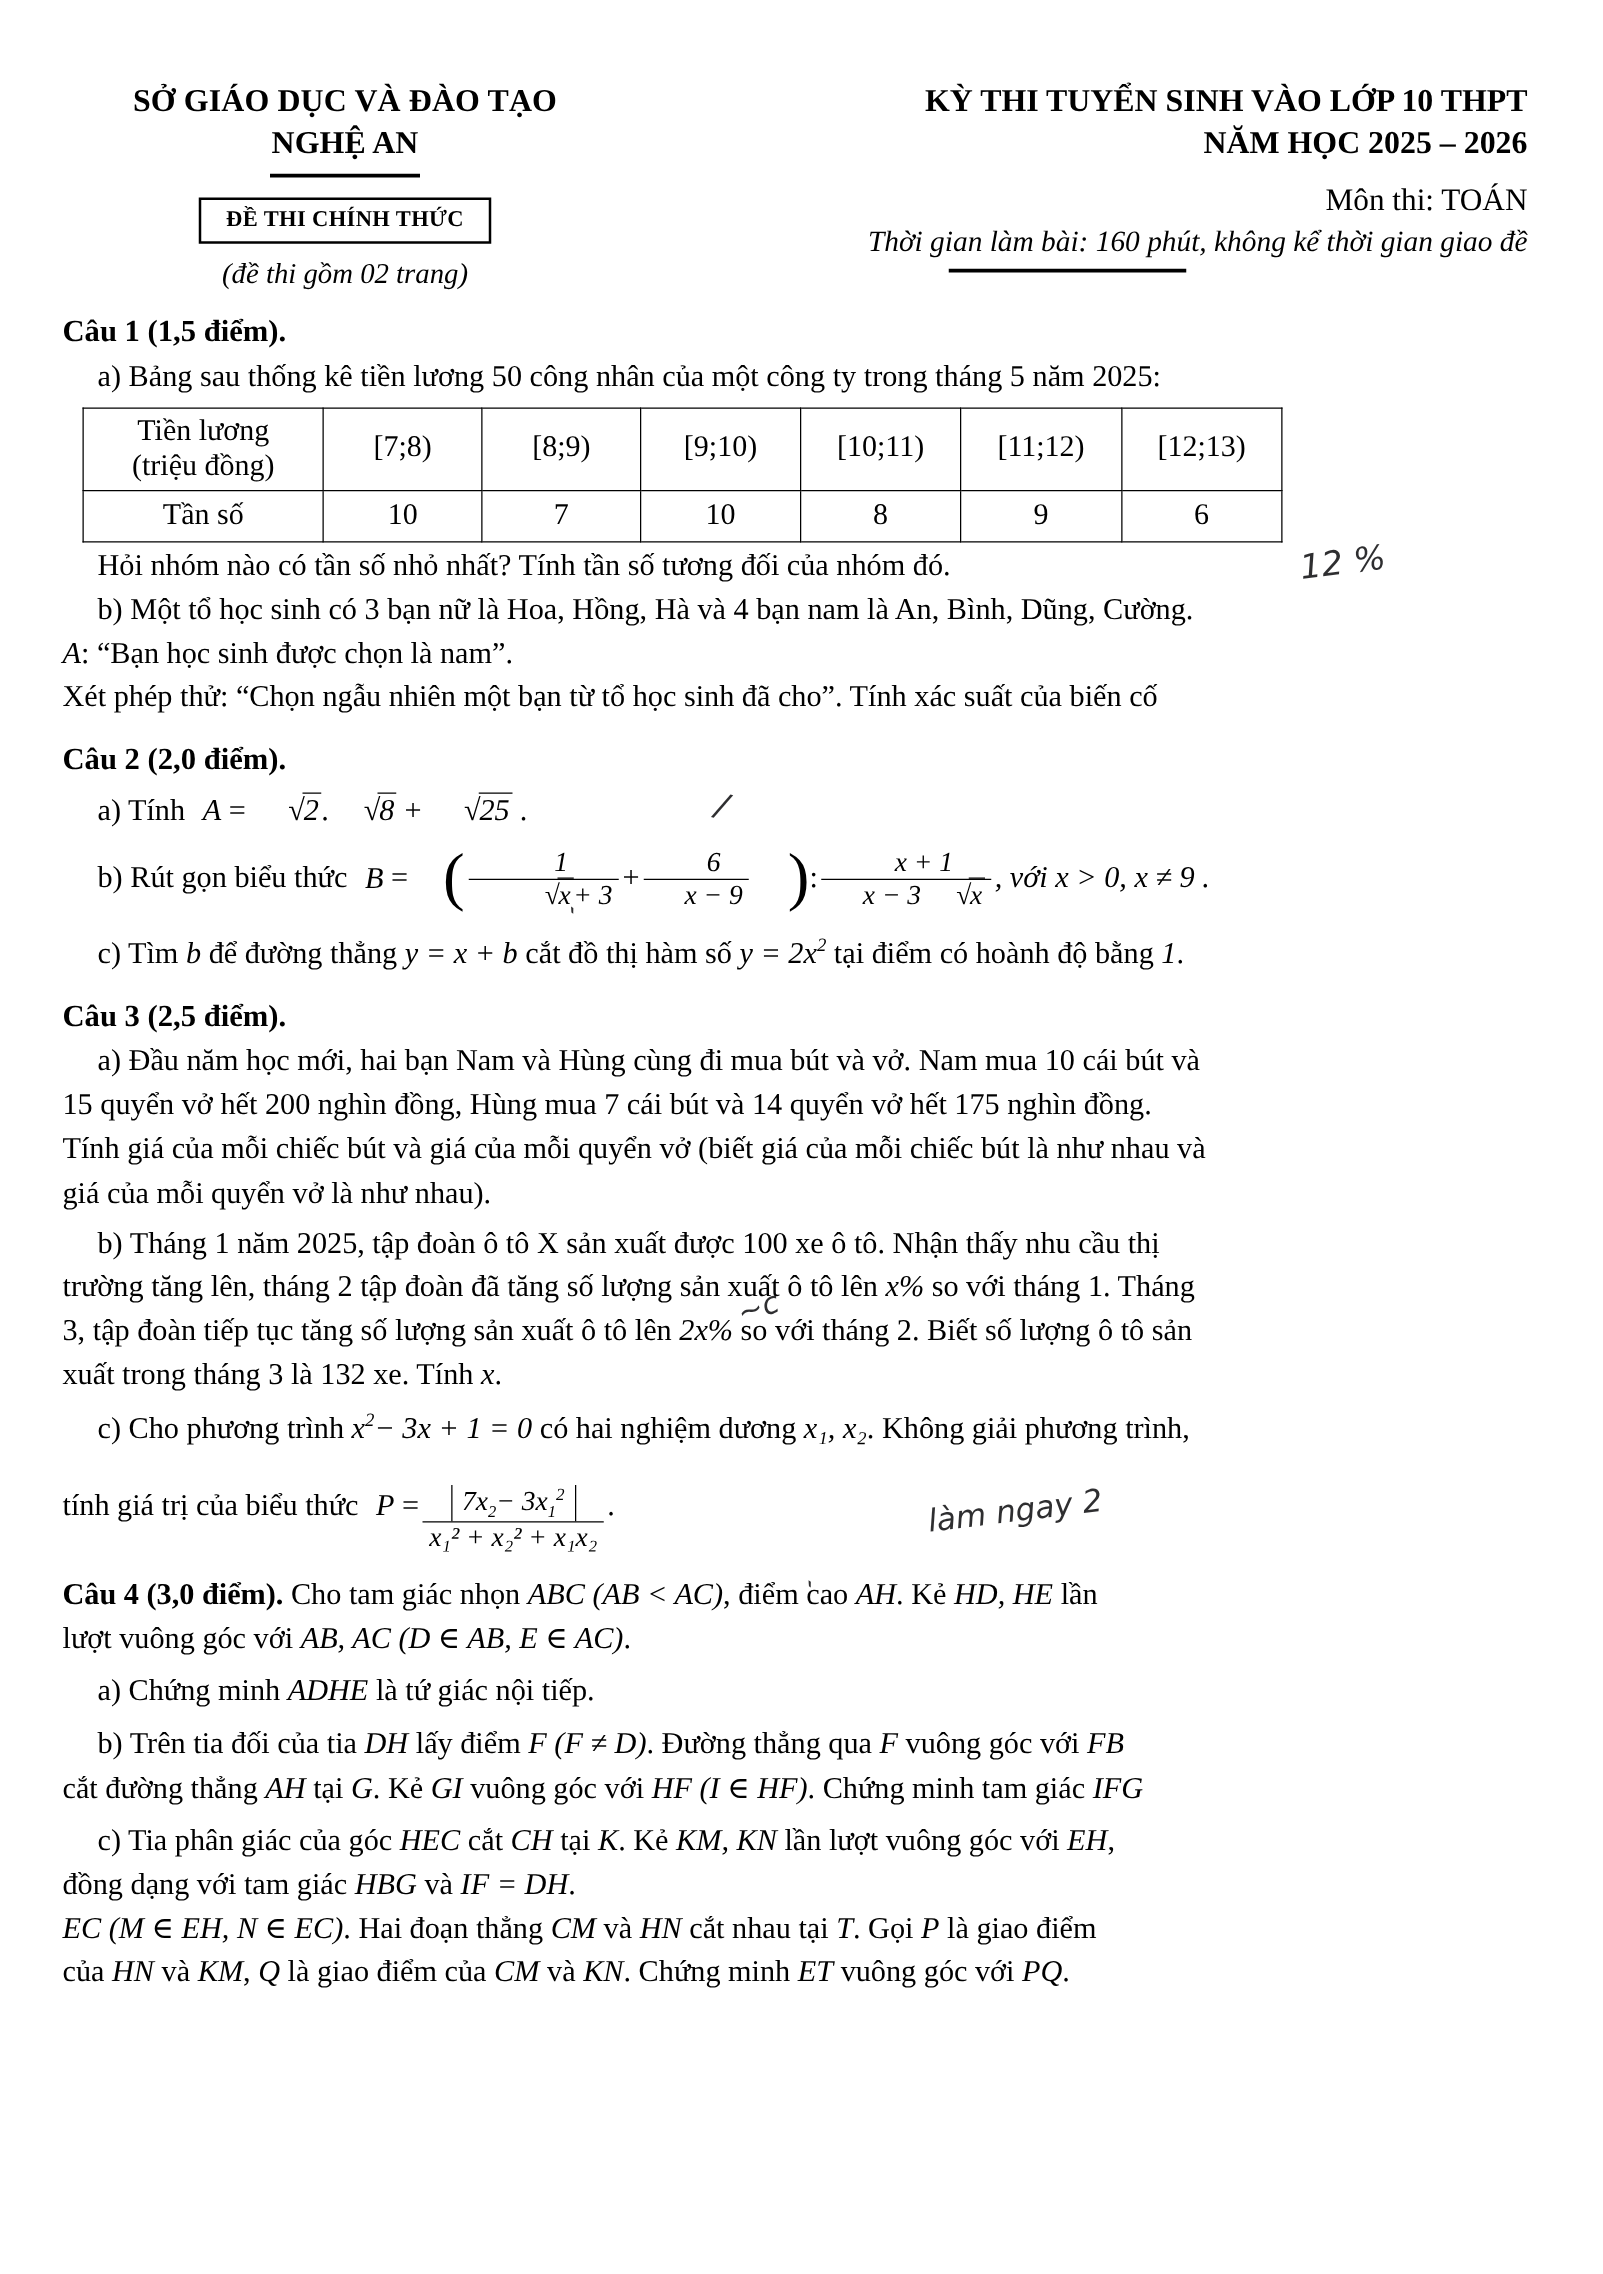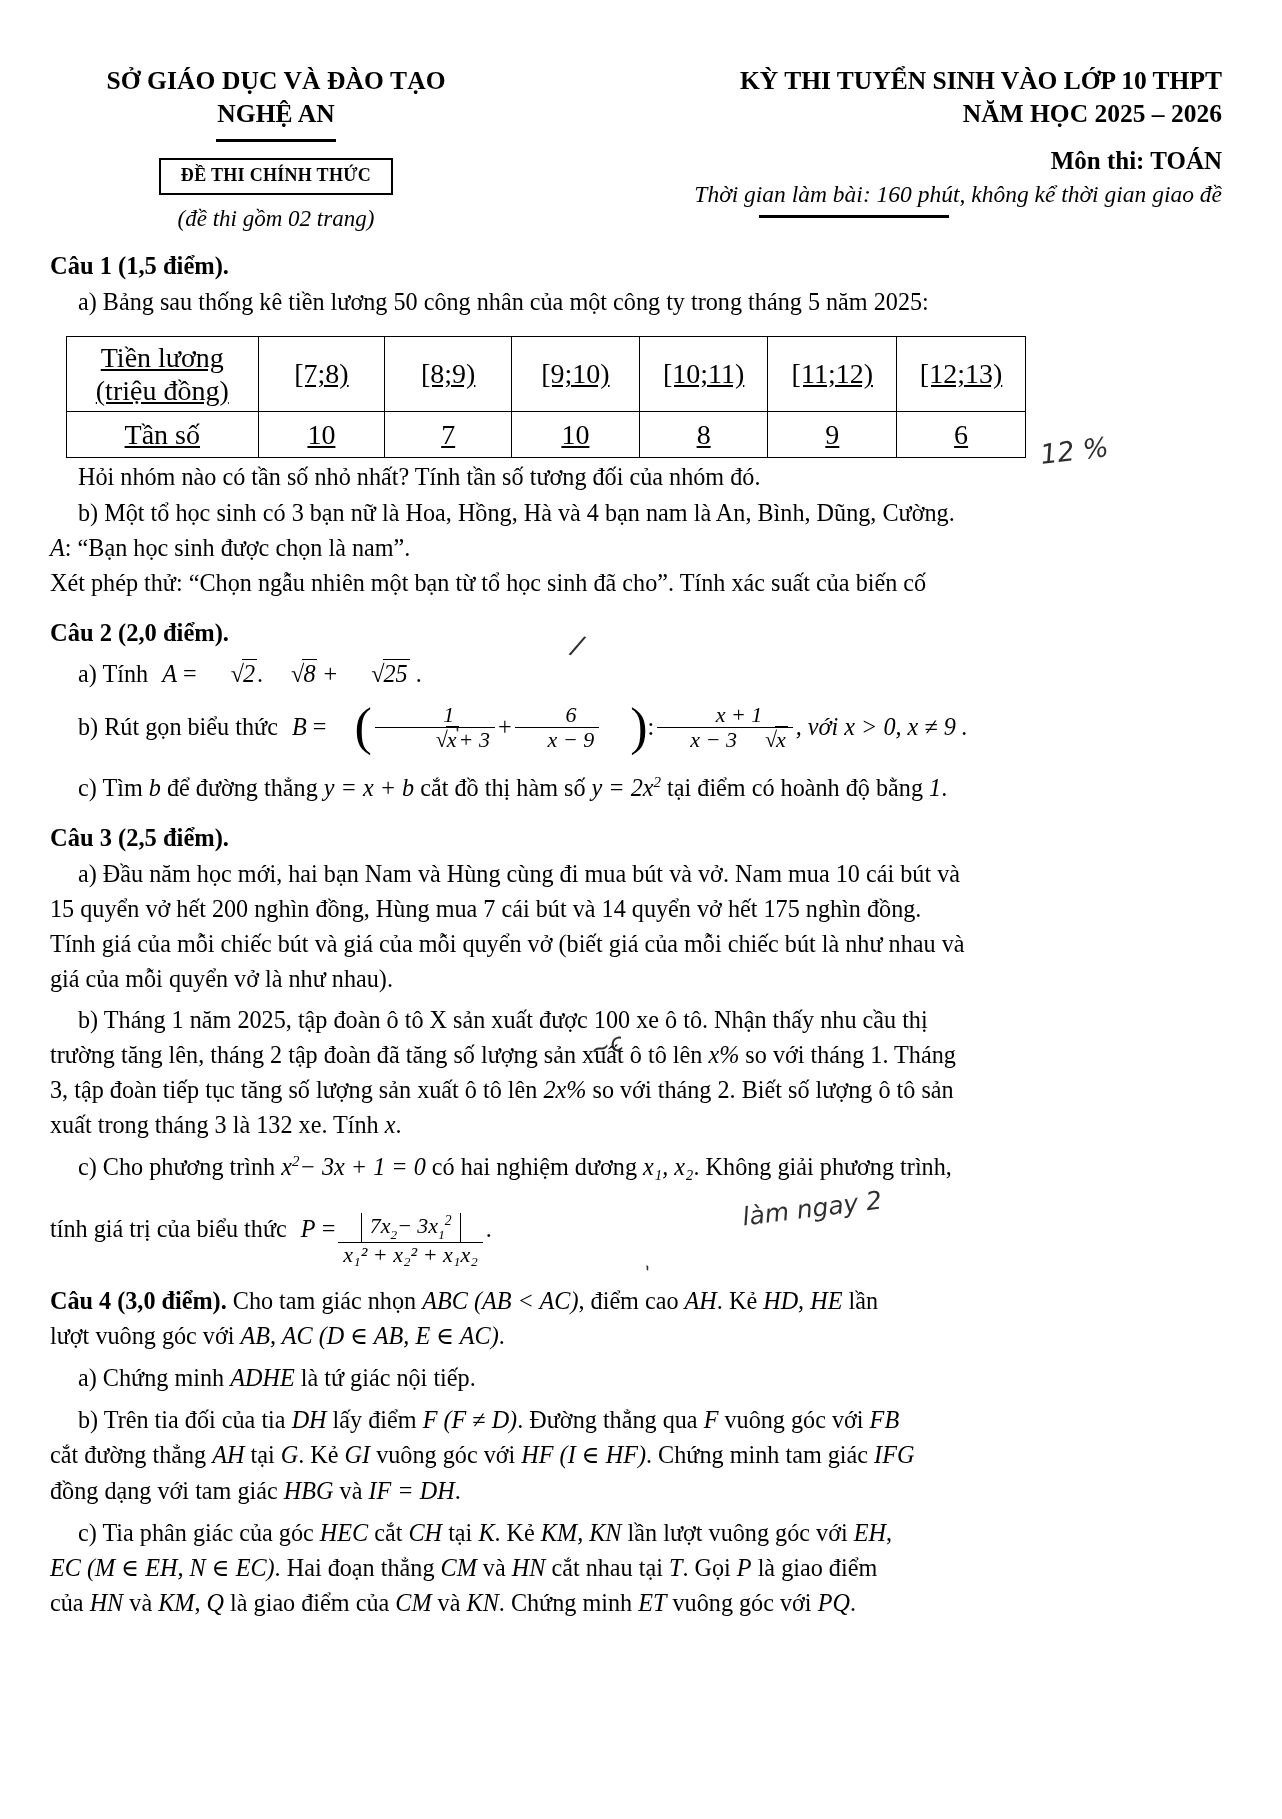--- a/index.html
+++ b/index.html
@@ -66,21 +66,21 @@
     font-style: italic;
     font-size: 23px;
     margin-top: 11px;
   }
   .exam-title {
     font-weight: bold;
     font-size: 25.5px;
     line-height: 1.30;
   }
   .subject {
-    font-weight: bold;
+    font-weight: normal;
     font-size: 25px;
     margin-top: 17px;
   }
   .duration {
     font-style: italic;
     font-size: 23.5px;
     margin-top: 6px;
     white-space: nowrap;
   }
   .dur-rule {
@@ -107,23 +107,22 @@
     text-align: justify;
   }
   .indent { text-indent: 28px; }
   .mi { font-style: italic; }
   .nowrap { white-space: nowrap; }
 
   
   table.freq {
     border-collapse: collapse;
     width: 960px;
-    margin: 18px 0 0 16px;
-    font-size: 28px;
-    text-decoration: underline;
+    margin: 8px 0 0 16px;
+    font-size: 24px;
   }
   table.freq td {
     border: 1.6px solid #000;
     text-align: center;
     padding: 4px 2px;
   }
   td.lbl { width: 196px; line-height: 1.18; padding: 3px 4px; }
   td.val { width: 127px; }
 
   
@@ -339,37 +338,37 @@
       <span>cắt đường thẳng</span>
       <span class="mi">AH</span>
       <span>tại</span>
       <span class="mi">G</span><span>. Kẻ</span>
       <span class="mi">GI</span>
       <span>vuông góc với</span>
       <span class="mi">HF</span>
       <span class="mi">(I ∈ HF)</span><span>. Chứng minh tam giác</span>
       <span class="mi">IFG</span>
     </div>
-    <div class="para">
-      <span>đồng dạng với tam giác</span>
-      <span class="mi">HBG</span>
-      <span>và</span>
-      <span class="mi">IF = DH</span><span>.</span>
-    </div>
-
     <div class="para indent" style="margin-top:10px">
       <span>c) Tia phân giác của góc</span>
       <span class="mi">HEC</span>
       <span>cắt</span>
       <span class="mi">CH</span>
       <span>tại</span>
       <span class="mi">K</span><span>. Kẻ</span>
       <span class="mi">KM, KN</span>
       <span>lần lượt vuông góc với</span>
       <span class="mi">EH</span><span>,</span>
+    </div>
+
+    <div class="para">
+      <span>đồng dạng với tam giác</span>
+      <span class="mi">HBG</span>
+      <span>và</span>
+      <span class="mi">IF = DH</span><span>.</span>
     </div>
     <div class="para">
       <span class="mi">EC</span>
       <span class="mi">(M ∈ EH, N ∈ EC)</span><span>. Hai đoạn thẳng</span>
       <span class="mi">CM</span>
       <span>và</span>
       <span class="mi">HN</span>
       <span>cắt nhau tại</span>
       <span class="mi">T</span><span>. Gọi</span>
       <span class="mi">P</span>

